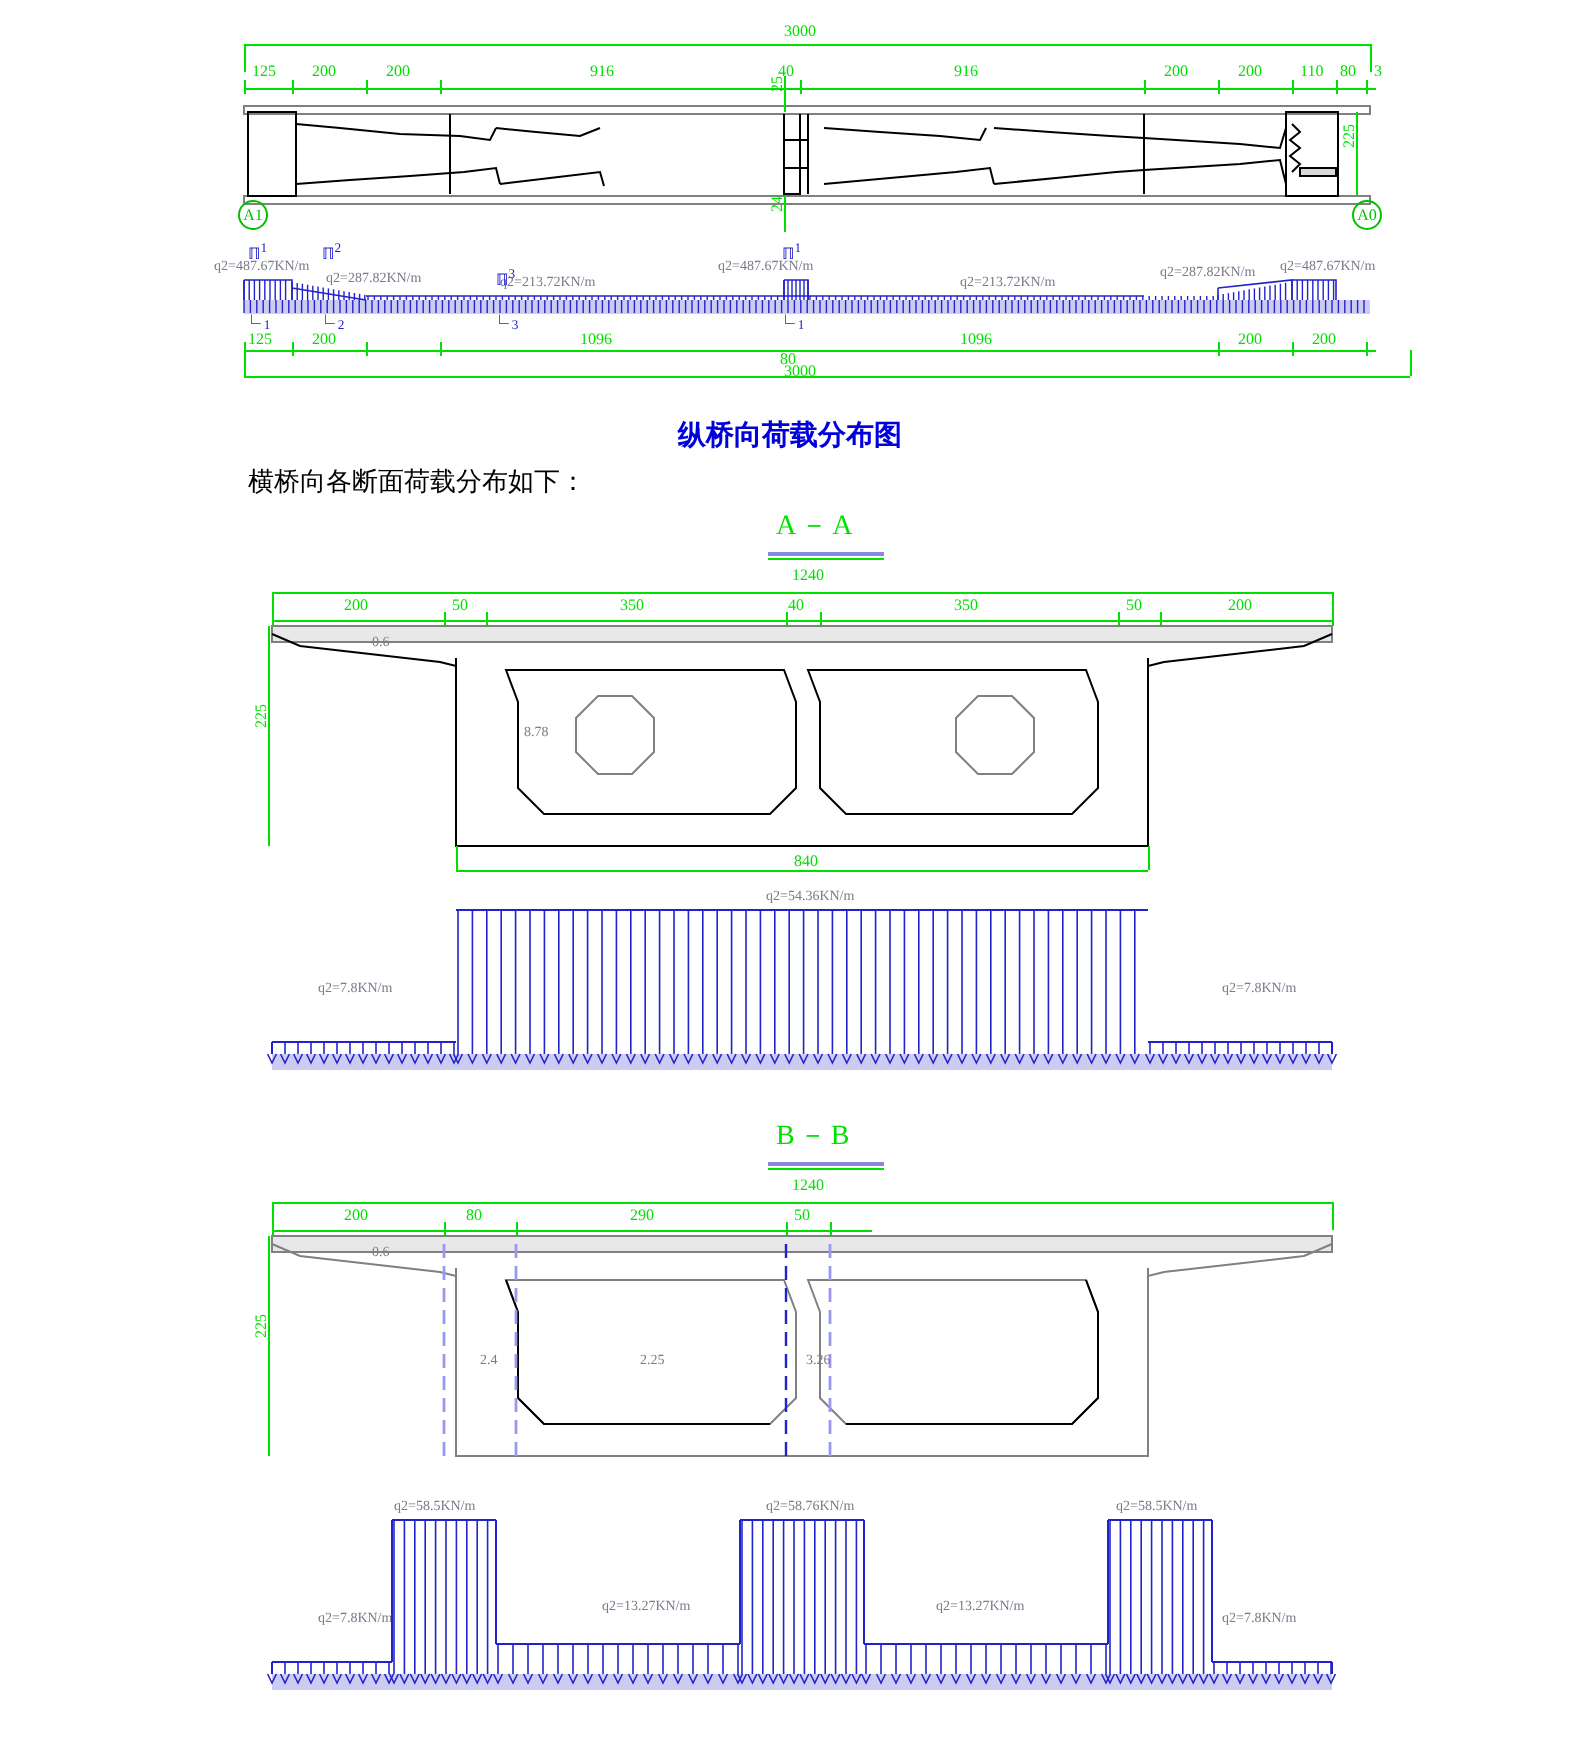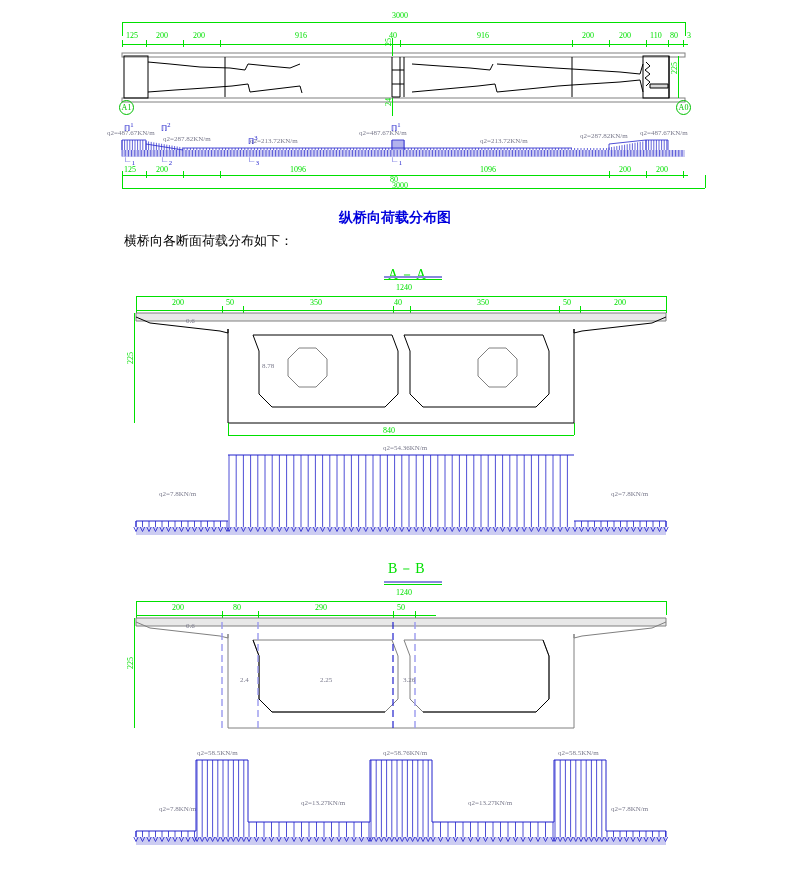--- a/index.html
+++ b/index.html
@@ -509,21 +509,21 @@
   <div class="abs dimline" style="left:122px;top:188px;width:583px;"></div>
   <div class="abs dimvert" style="left:122px;top:175px;height:13px;"></div>
   <div class="abs dimvert" style="left:705px;top:175px;height:13px;"></div>
   <div class="abs dimtxt" style="left:392px;top:182px;">3000</div>
 </div>
 
 <div class="abs title-cn" style="left:339px;top:209px;">纵桥向荷载分布图</div>
 <div class="abs text-cn" style="left:124px;top:232px;">横桥向各断面荷载分布如下：</div>
 
 <div class="abs" style="left:0;top:255px;width:795px;height:300px;">
-  <div class="abs glabel" style="left:388px;top:13px;">A－A</div>
+  <div class="abs glabel" style="left:388px;top:2px;">A－A</div>
   <div class="abs" style="left:384px;top:21px;width:58px;height:1.5px;background:#8888dd;"></div>
   <div class="abs dimline" style="left:384px;top:24px;width:58px;"></div>
 
   <div class="abs dimtxt" style="left:396px;top:29px;">1240</div>
   <div class="abs dimline" style="left:136px;top:41px;width:530px;"></div>
   <div class="abs dimvert" style="left:136px;top:41px;height:14px;"></div>
   <div class="abs dimvert" style="left:666px;top:41px;height:14px;"></div>
 
   <div class="abs dimline" style="left:136px;top:55px;width:530px;"></div>
   <div class="tick" style="left:136px;top:51px;"></div>
@@ -562,21 +562,21 @@
 
   <div class="abs qtxt" style="left:186px;top:63px;">0.6</div>
   <div class="abs qtxt" style="left:262px;top:108px;">8.78</div>
 
   <div class="abs dimvert" style="left:134px;top:58px;height:110px;"></div>
   <div class="abs dimtxt v" style="left:127px;top:97px;">225</div>
 
   <div class="abs dimline" style="left:228px;top:180px;width:346px;"></div>
   <div class="abs dimvert" style="left:228px;top:168px;height:12px;"></div>
   <div class="abs dimvert" style="left:574px;top:168px;height:12px;"></div>
-  <div class="abs dimtxt" style="left:383px;top:172px;">840</div>
+  <div class="abs dimtxt" style="left:397px;top:172px;">840</div>
 
   <div class="abs qtxt" style="left:383px;top:190px;">q2=54.36KN/m</div>
   <div class="abs qtxt" style="left:159px;top:236px;">q2=7.8KN/m</div>
   <div class="abs qtxt" style="left:611px;top:236px;">q2=7.8KN/m</div>
 
   <div class="band" style="left:136px;top:272px;width:530px;height:8px;"></div>
   <svg width="795" height="300">
     <g stroke="#2222cc" stroke-width="1" fill="none">
       <path d="M136 266 L228 266 M228 200 L574 200 M574 266 L666 266"></path>
       <path d="M136 266 L136 272 M666 266 L666 272"></path>

